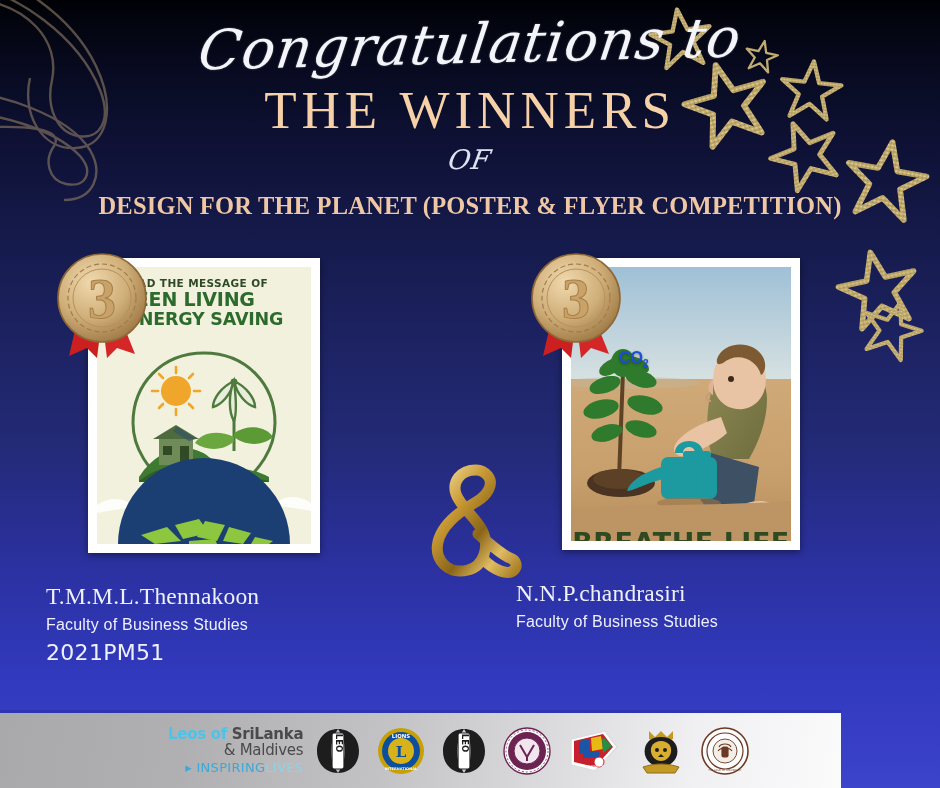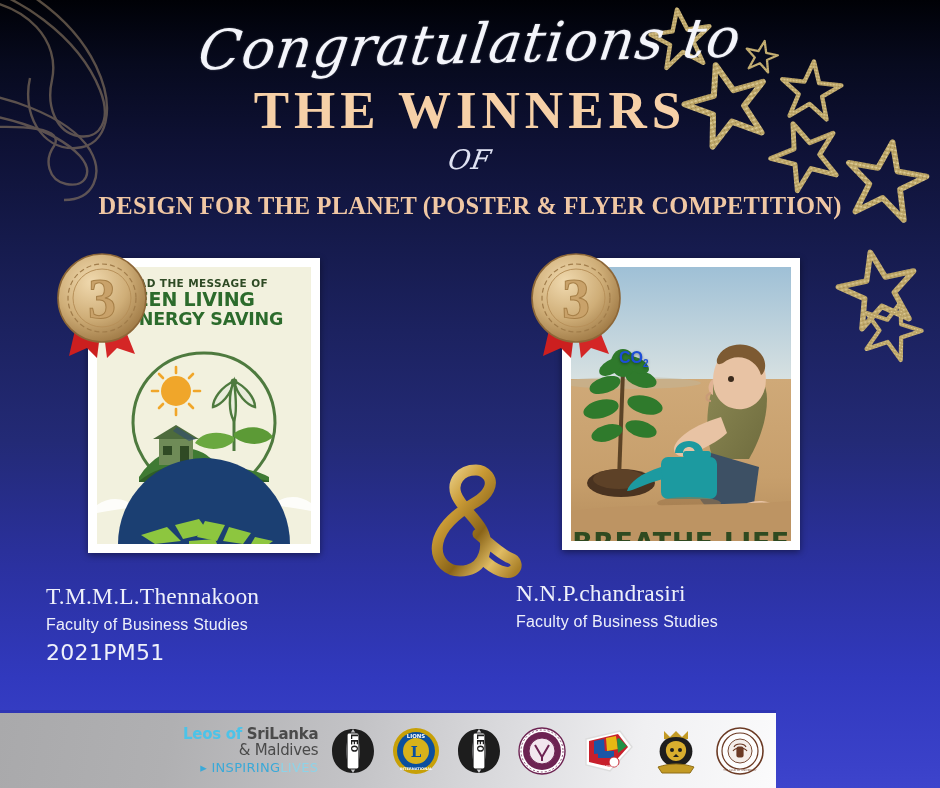--- a/index.html
+++ b/index.html
@@ -42,21 +42,21 @@
     font-size:55px;
     line-height:1.05;
     letter-spacing:1px;
     color:#f4f5fb;
     text-shadow:0 0 2px rgba(255,255,255,.35);
     transform:skewX(-9deg) rotate(-1.4deg);
   }
   .winners{
     margin-top:6px;
     font-family:"Liberation Serif", serif;
-    font-weight:700;
+    font-weight:400;
     font-size:53px;
     letter-spacing:5px;
     color:#f6d0a7;
   }
   .of-word{
     margin-top:4px;
     font-family:"DejaVu Serif", serif;
     font-style:italic;
     font-size:27px;
     letter-spacing:1px;
@@ -126,24 +126,24 @@
   .cap-name{ font-family:"Liberation Serif", serif; font-size:23.5px; letter-spacing:.2px; line-height:1.35; }
   .cap-fac{ font-family:Liberation Sans, sans-serif; font-size:16px; letter-spacing:.2px; line-height:1.5; }
   .cap-id{ font-family:"DejaVu Sans", sans-serif; font-size:22px; letter-spacing:.3px; line-height:1.45; }
 
   
   .amper{ position:absolute; left:418px; top:462px; width:104px; height:128px;}
   .amper svg{ width:100%; height:100%; display:block;}
 
   
   .footer{
-    position:absolute; left:0; bottom:0; width:776px; height:78px;
+    position:absolute; left:0; bottom:0; width:841px; height:78px;
     background:linear-gradient(100deg,#a9a9ab 0%,#b0b0b2 22%,#c3c3c6 46%,#dcdcdf 66%,#f0f0f2 82%,#fbfbfc 100%);
     border-top:3px solid #2e35b4;
-    display:flex; align-items:center;padding-left:15px;
+    display:flex; align-items:center;
   }
   .logos{ display:flex; align-items:center; gap:14px; margin-left:168px; }
   .logo{ display:block; }
   .leos-word{ display:flex; flex-direction:column; align-items:flex-end; line-height:1; margin-right:-4px; }
   .lw1{ font-family:"DejaVu Sans", sans-serif; font-weight:700; font-size:15px; letter-spacing:-.3px; }
   .lw1 .c1{ color:#4cc3e8; } .lw1 .c2{ color:#4a4a4a; }
   .lw2{ font-family:"DejaVu Sans", sans-serif; font-weight:400; font-size:15px; letter-spacing:-.3px; color:#4a4a4a; margin-top:1px;}
   .lw3{ font-family:"DejaVu Sans", sans-serif; font-weight:400; font-size:13px; letter-spacing:.3px; margin-top:3px; }
   .lw3 .a{ color:#3aa9d8; } .lw3 .b{ color:#8dd3e8; }
 </style>

